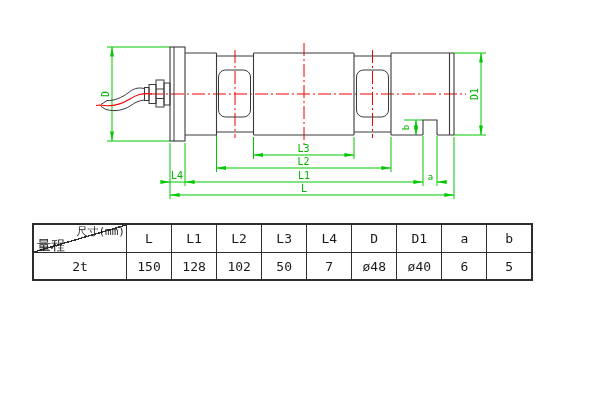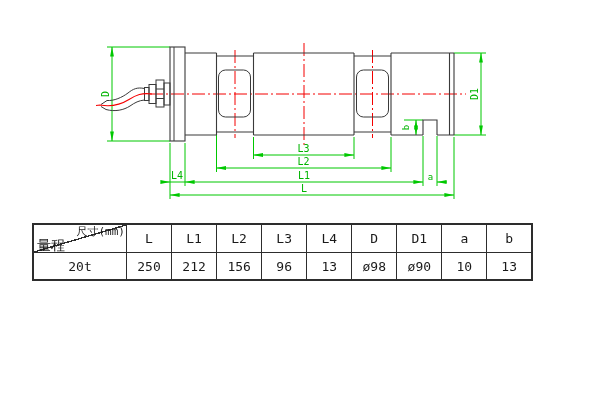--- a/index.html
+++ b/index.html
@@ -136,27 +136,27 @@
           <th>L3</th>
           <th>L4</th>
           <th>D</th>
           <th>D1</th>
           <th>a</th>
           <th>b</th>
         </tr>
     </thead>
     <tbody>
         <tr>
-          <td>20t</td>
-          <td>250</td>
-          <td>212</td>
-          <td>156</td>
-          <td>96</td>
-          <td>13</td>
-          <td>ø98</td>
-          <td>ø90</td>
-          <td>10</td>
-          <td>13</td>
+          <td>2t</td>
+          <td>150</td>
+          <td>128</td>
+          <td>102</td>
+          <td>50</td>
+          <td>7</td>
+          <td>ø48</td>
+          <td>ø40</td>
+          <td>6</td>
+          <td>5</td>
         </tr>
       </tbody>
   </table>
 
 </div>
 
 </body></html>

